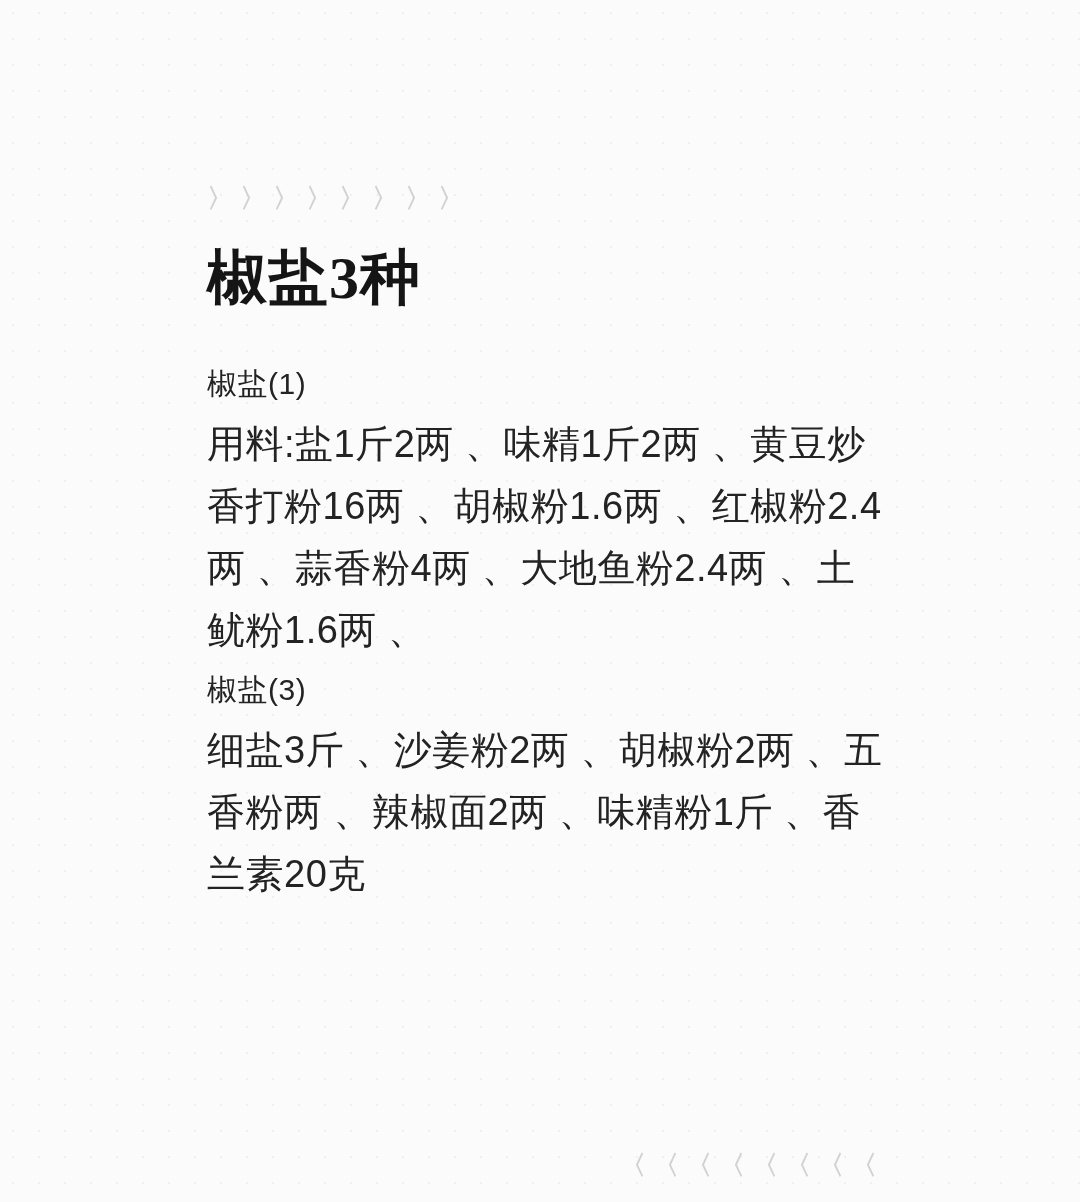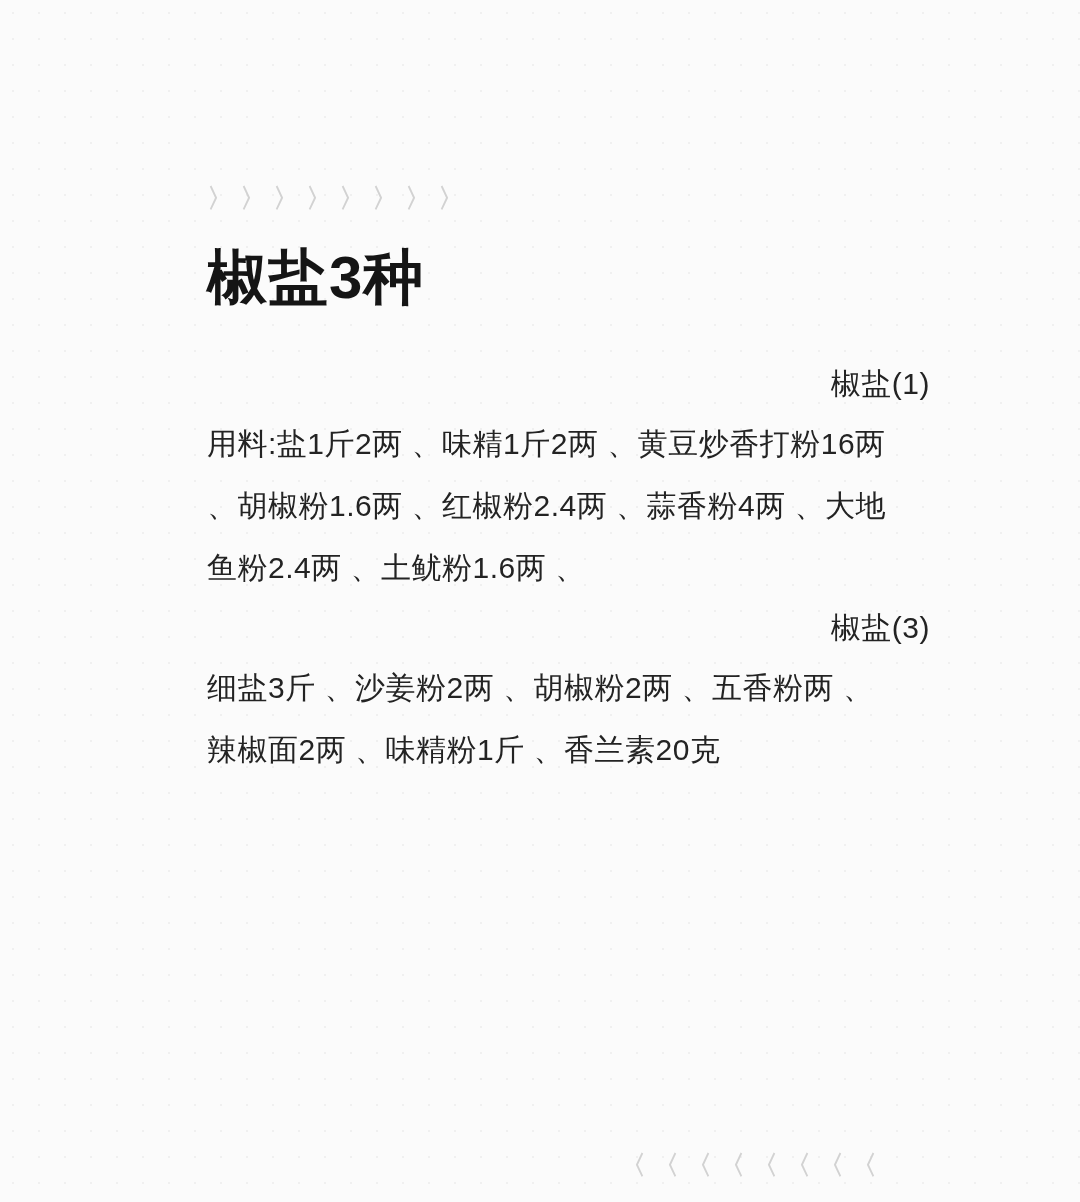--- a/index.html
+++ b/index.html
@@ -41,33 +41,33 @@
     margin-bottom: 34px;
     user-select: none;
   }
   .title {
     font-size: 60px;
     font-weight: bold;
     letter-spacing: 1px;
     line-height: 1.1;
     margin: 0 0 44px 0;
     color: #151515;
+    font-family: Liberation Serif, serif;
   }
   .section {
     margin-bottom: 0;
   }
   .section-head {
     font-size: 30px;
     line-height: 58px;
     color: #232323;
     letter-spacing: 0.5px;
-    text-align: right;
   }
   .para {
-    font-size: 30px;
+    font-size: 38px;
     line-height: 62px;
     color: #232323;
     letter-spacing: 0.5px;
     max-width: 680px;
   }
   .deco-bottom {
     position: absolute;
     right: 196px;
     bottom: 24px;
     font-size: 26px;

